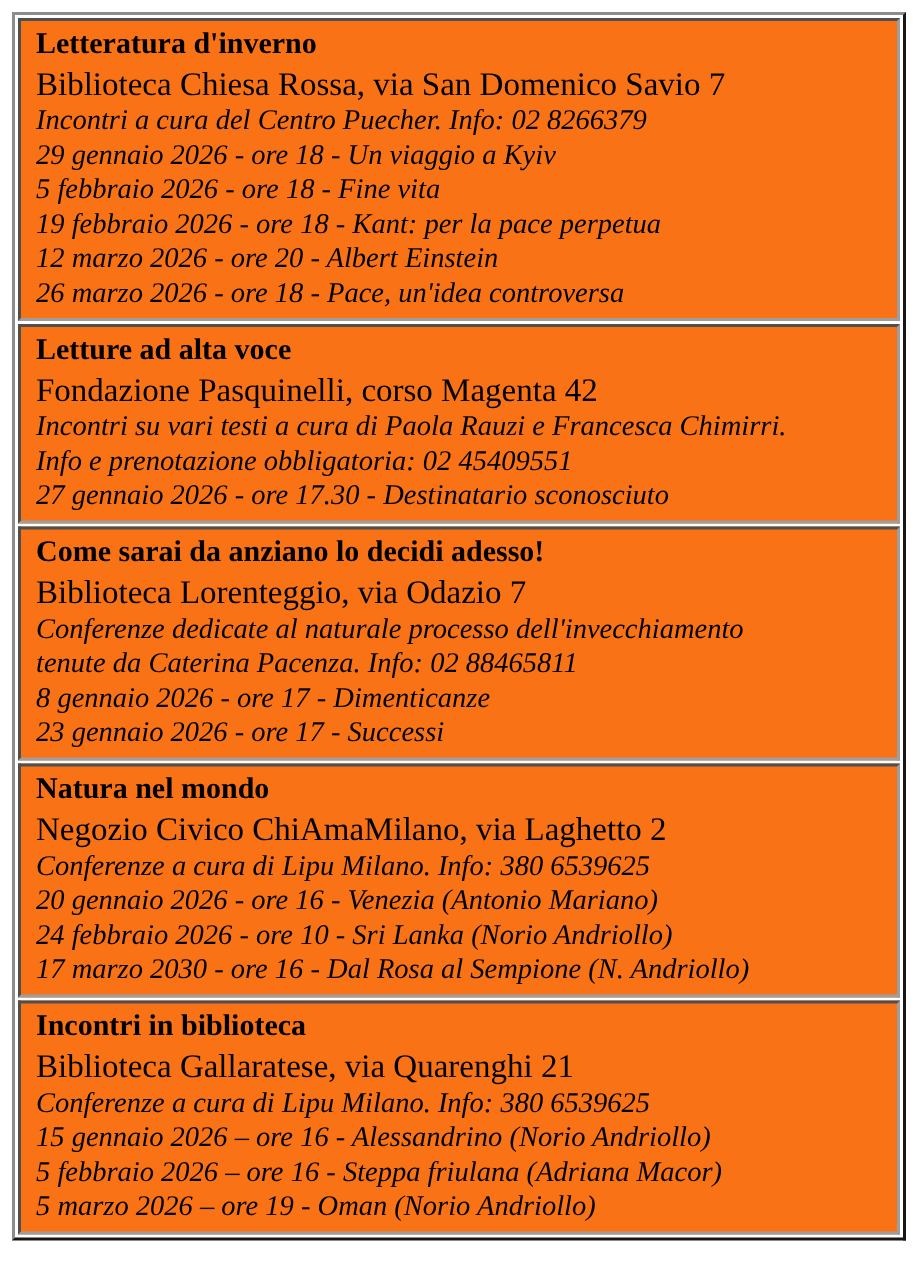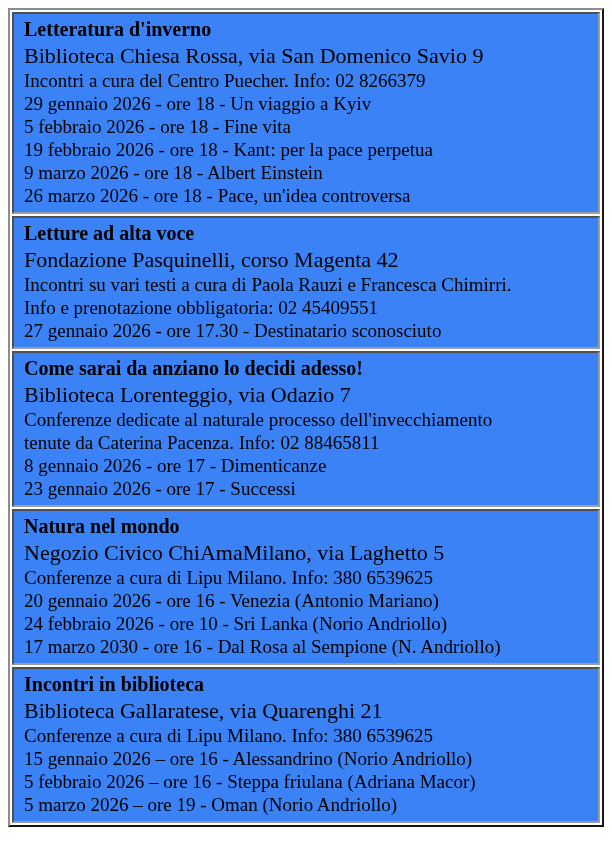--- a/index.html
+++ b/index.html
@@ -16,21 +16,21 @@
   }
   table.events-table {
     width: 100%;
     border-collapse: separate;
     border-spacing: 2px;
     border: 2px solid;
     
     border-color: #8d8d8d #161616 #161616 #8d8d8d;
   }
   td.section-cell {
-    background: #3b82f6;
+    background: #f97316;
     vertical-align: top;
     border: 2px solid;
     
     border-color: #4f4f4f #9e9e9e #9e9e9e #4f4f4f;
     padding: 3px 10px 5px 10px;
   }
   .section-title {
     font-size: 20px;
     line-height: 25px;
     font-weight: bold;
@@ -38,37 +38,38 @@
   }
   .section-venue {
     font-size: 22px;
     line-height: 27px;
     white-space: nowrap;
   }
   .text-line {
     font-size: 19px;
     line-height: 23px;
     white-space: nowrap;
+    font-style: italic;
   }
 </style>
 </head>
 <body>
 
 <table class="events-table">
   <tbody>
 
     <tr>
       <td class="section-cell">
         <div class="section-title">Letteratura d'inverno</div>
-        <div class="section-venue">Biblioteca Chiesa Rossa, via San Domenico Savio 9</div>
+        <div class="section-venue">Biblioteca Chiesa Rossa, via San Domenico Savio 7</div>
         <div class="text-line">Incontri a cura del Centro Puecher. Info: 02 8266379</div>
         <div class="text-line">29 gennaio 2026 - ore 18 - Un viaggio a Kyiv</div>
         <div class="text-line">5 febbraio 2026 - ore 18 - Fine vita</div>
         <div class="text-line">19 febbraio 2026 - ore 18 - Kant: per la pace perpetua</div>
-        <div class="text-line">9 marzo 2026 - ore 18 - Albert Einstein</div>
+        <div class="text-line">12 marzo 2026 - ore 20 - Albert Einstein</div>
         <div class="text-line">26 marzo 2026 - ore 18 - Pace, un'idea controversa</div>
       </td>
     </tr>
 
     <tr>
       <td class="section-cell">
         <div class="section-title">Letture ad alta voce</div>
         <div class="section-venue">Fondazione Pasquinelli, corso Magenta 42</div>
         <div class="text-line">Incontri su vari testi a cura di Paola Rauzi e Francesca Chimirri.</div>
         <div class="text-line">Info e prenotazione obbligatoria: 02 45409551</div>
@@ -83,21 +84,21 @@
         <div class="text-line">Conferenze dedicate al naturale processo dell'invecchiamento</div>
         <div class="text-line">tenute da Caterina Pacenza. Info: 02 88465811</div>
         <div class="text-line">8 gennaio 2026 - ore 17 - Dimenticanze</div>
         <div class="text-line">23 gennaio 2026 - ore 17 - Successi</div>
       </td>
     </tr>
 
     <tr>
       <td class="section-cell">
         <div class="section-title">Natura nel mondo</div>
-        <div class="section-venue">Negozio Civico ChiAmaMilano, via Laghetto 5</div>
+        <div class="section-venue">Negozio Civico ChiAmaMilano, via Laghetto 2</div>
         <div class="text-line">Conferenze a cura di Lipu Milano. Info: 380 6539625</div>
         <div class="text-line">20 gennaio 2026 - ore 16 - Venezia (Antonio Mariano)</div>
         <div class="text-line">24 febbraio 2026 - ore 10 - Sri Lanka (Norio Andriollo)</div>
         <div class="text-line">17 marzo 2030 - ore 16 - Dal Rosa al Sempione (N. Andriollo)</div>
       </td>
     </tr>
 
     <tr>
       <td class="section-cell">
         <div class="section-title">Incontri in biblioteca</div>

